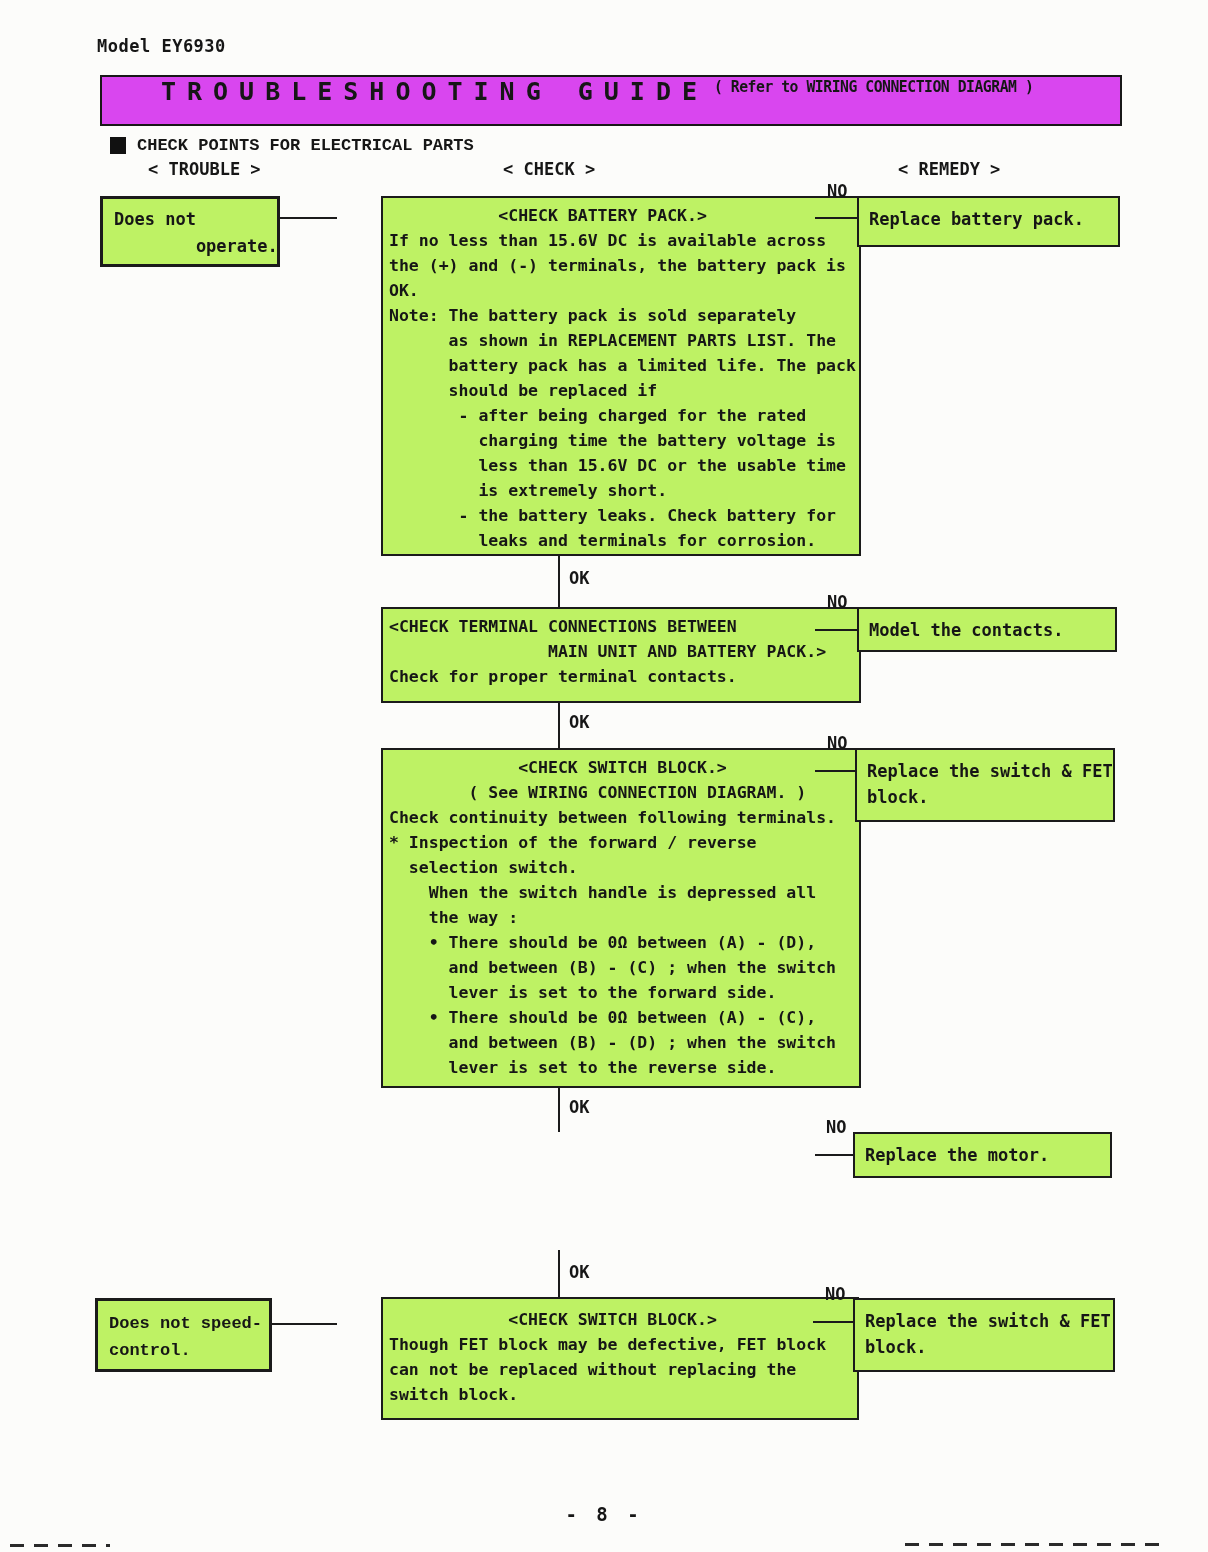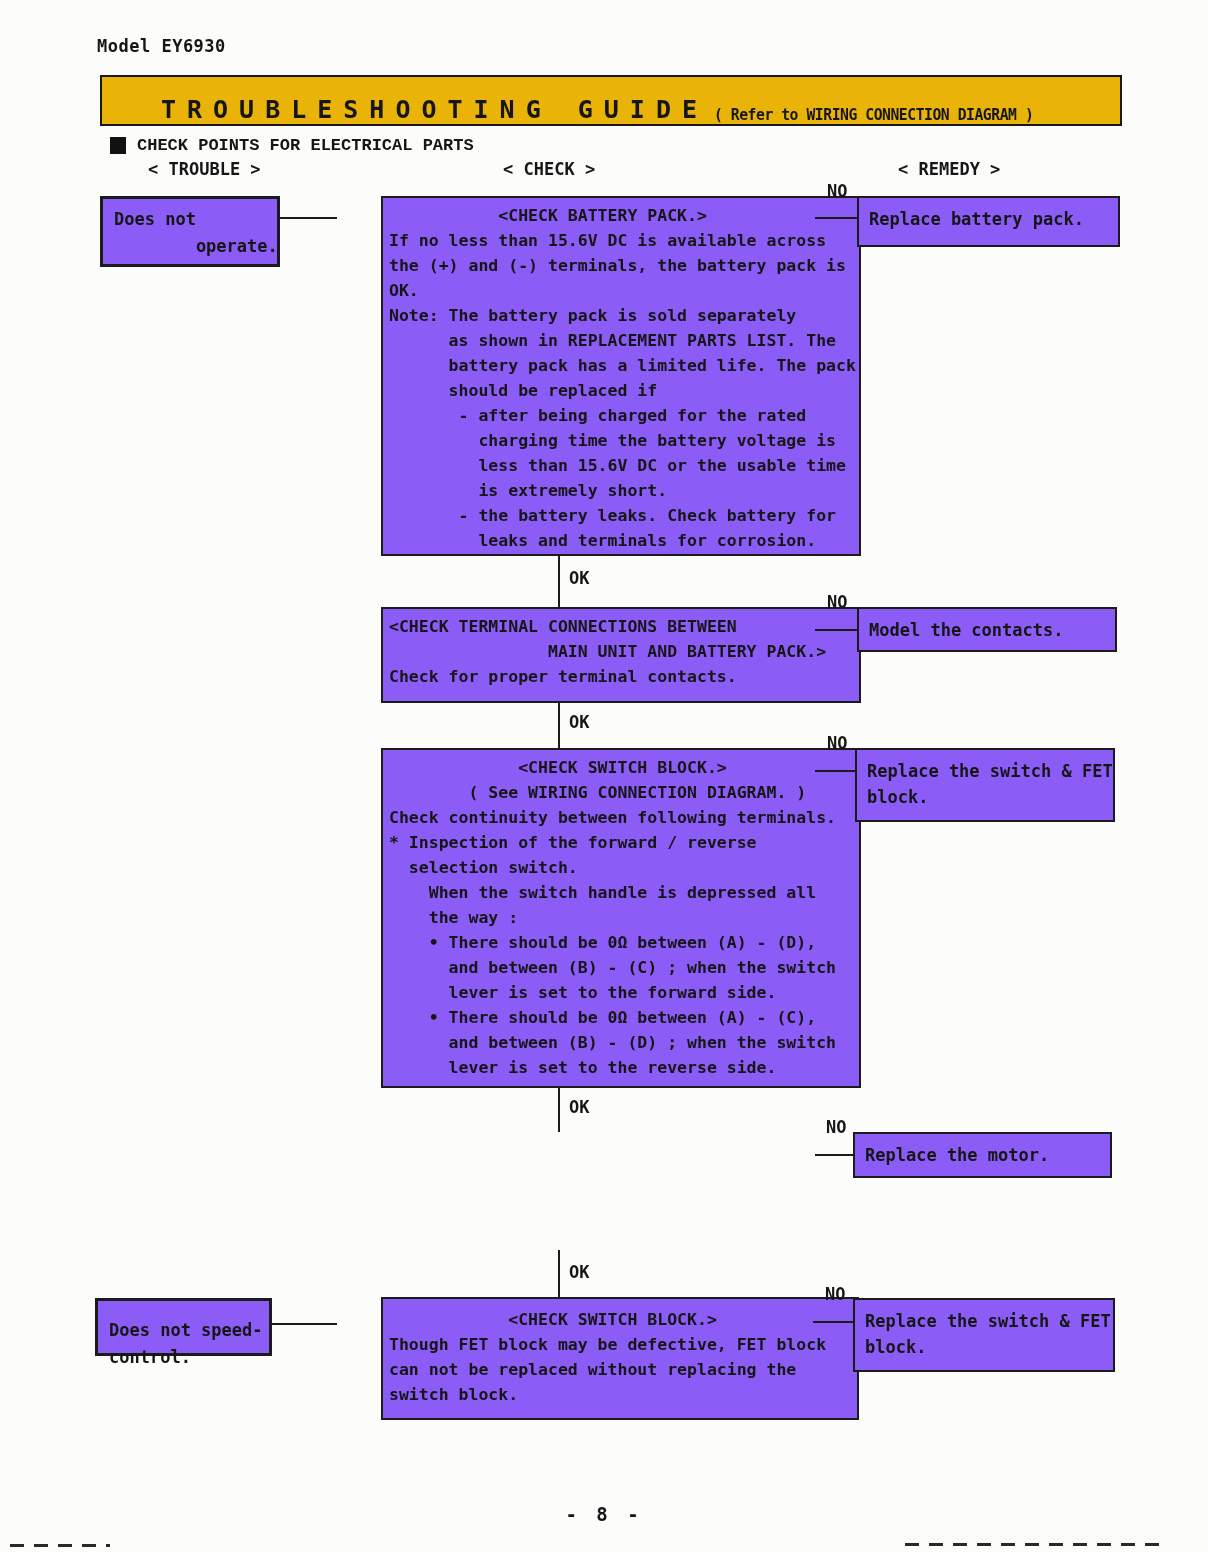--- a/index.html
+++ b/index.html
@@ -8,29 +8,29 @@
     width:1208px;height:1552px;
     margin:0 auto;
     background:#fcfcfa;
     font-family:"DejaVu Sans Mono","Liberation Mono",monospace;
     color:#161616;
     overflow:hidden;
   }
   .model{position:absolute;font-size:17px;font-weight:bold;letter-spacing:.5px;}
   .title-box{
     position:absolute;left:100px;top:75px;width:1018px;height:47px;
-    border:2px solid #181818;display:flex;align-items:flex-end;justify-content:center;
-    background:#eab308;
+    border:2px solid #181818;display:flex;align-items:flex-start;justify-content:center;
+    background:#d946ef;
   }
   .title-main{font-size:25px;font-weight:bold;letter-spacing:11px;white-space:pre;}
   .title-suffix{font-size:16px;font-weight:bold;letter-spacing:-0.5px;margin-left:6px;white-space:pre;transform:scaleX(.92);transform-origin:left center;}
   .section{position:absolute;left:110px;top:136px;display:flex;align-items:center;font-size:17px;font-weight:bold;font-family:Liberation Mono, monospace;}
   .section .sq{width:16px;height:17px;background:#111;margin-right:11px;display:inline-block;}
   .collabel{position:absolute;font-size:17px;font-weight:bold;white-space:pre;}
-  .box{position:absolute;background:#8b5cf6;border:2px solid #1b1b1b;box-sizing:border-box;}
+  .box{position:absolute;background:#bef264;border:2px solid #1b1b1b;box-sizing:border-box;}
   .trouble{border-width:3px;font-size:17px;line-height:27px;white-space:pre;padding:7px 6px 0 11px;font-weight:bold;}
   .check{font-size:16.5px;line-height:25px;white-space:pre;padding:5px 4px 0 6px;font-weight:bold;margin-left:44px;}
   .remedy{font-size:17px;line-height:26px;white-space:pre;padding:8px 4px 0 10px;font-weight:bold;}
   .hline{position:absolute;height:2px;background:#1b1b1b;}
   .vline{position:absolute;width:2px;background:#1b1b1b;}
   .lbl{position:absolute;font-size:17px;font-weight:bold;white-space:pre;}
   .pagenum{position:absolute;left:0;width:100%;text-align:center;font-size:19px;font-weight:bold;letter-spacing:4px;}
   .artifact{position:absolute;height:3px;
     background:repeating-linear-gradient(90deg,#2a2a2a 0 14px,transparent 14px 24px);}
 </style>
@@ -115,21 +115,21 @@
   <div class="lbl" style="left:569px;top:1097px;">OK</div>
 
 
   <div class="lbl" style="left:826px;top:1117px;">NO</div>
   <div class="hline" style="left:815px;top:1154px;width:38px;"></div>
   <div class="box remedy" style="left:853px;top:1132px;width:259px;height:46px;">Replace the motor.</div>
 
   <div class="vline" style="left:558px;top:1250px;height:48px;"></div>
   <div class="lbl" style="left:569px;top:1262px;">OK</div>
 
-  <div class="box trouble" style="left:95px;top:1298px;width:177px;height:58px;padding-top:16px;">Does not speed-
+  <div class="box trouble" style="left:95px;top:1298px;width:177px;height:74px;padding-top:9px;font-family:Liberation Mono, monospace;">Does not speed-
 control.</div>
   <div class="hline" style="left:272px;top:1323px;width:65px;"></div>
 
   <div class="box check" style="left:337px;top:1297px;width:478px;height:123px;padding-top:8px;">            &lt;CHECK SWITCH BLOCK.&gt;
 Though FET block may be defective, FET block
 can not be replaced without replacing the
 switch block.</div>
 
   <div class="lbl" style="left:825px;top:1284px;">NO</div>
   <div class="hline" style="left:813px;top:1321px;width:40px;"></div>

